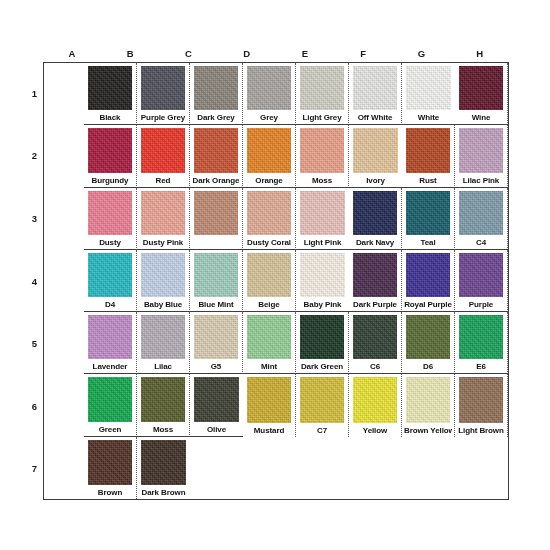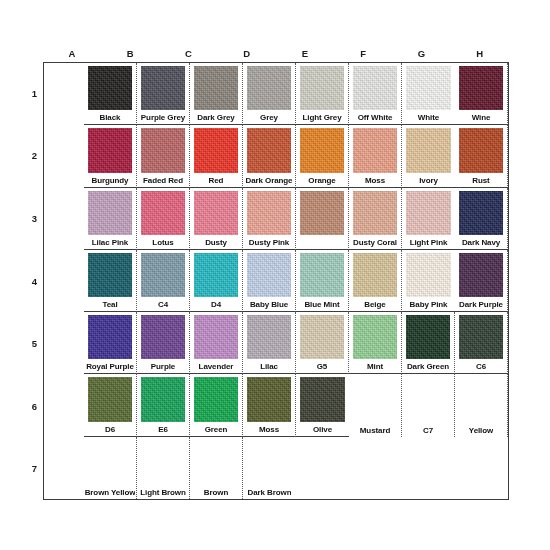--- a/index.html
+++ b/index.html
@@ -82,21 +82,21 @@
     display: flex;
     flex-direction: column;
     box-sizing: border-box;
     border-right: 1px dotted #5a5a5a;
     border-bottom: 1px solid #3d3d3d;
     background: #ffffff;
     padding: 2px 2px 0 2px;
     overflow: hidden;
   }
   .swatch-cell.last-col { border-right: none; }
-  .swatch-cell.last-row { border-bottom: none; align-items: center; }
+  .swatch-cell.last-row { border-bottom: none; }
 
   .swatch-chip {
     flex: 1 1 auto;
     margin: 1px 2px 1px 2px;
     min-height: 0;
     position: relative;
     overflow: hidden;
     background-repeat: repeat;
   }
   
@@ -201,24 +201,20 @@
       </div>
       <div class="swatch-cell">
         <div class="swatch-chip" style="background-color: rgb(94, 18, 38);"></div>
         <div class="swatch-label">Wine</div>
       </div>
       <div class="swatch-cell">
         <div class="swatch-chip" style="background-color: rgb(168, 21, 58);"></div>
         <div class="swatch-label">Burgundy</div>
       </div>
       <div class="swatch-cell">
-        <div class="swatch-chip" style="background-color: rgb(188, 99, 99);"></div>
-        <div class="swatch-label">Faded Red</div>
-      </div>
-      <div class="swatch-cell">
         <div class="swatch-chip" style="background-color: rgb(239, 47, 34);"></div>
         <div class="swatch-label">Red</div>
       </div>
       <div class="swatch-cell">
         <div class="swatch-chip" style="background-color: rgb(200, 80, 46);"></div>
         <div class="swatch-label">Dark Orange</div>
       </div>
       <div class="swatch-cell">
         <div class="swatch-chip" style="background-color: rgb(232, 130, 31);"></div>
         <div class="swatch-label">Orange</div>
@@ -231,24 +227,20 @@
         <div class="swatch-chip" style="background-color: rgb(230, 199, 156);"></div>
         <div class="swatch-label">Ivory</div>
       </div>
       <div class="swatch-cell">
         <div class="swatch-chip" style="background-color: rgb(181, 67, 31);"></div>
         <div class="swatch-label">Rust</div>
       </div>
       <div class="swatch-cell">
         <div class="swatch-chip" style="background-color: rgb(195, 161, 192);"></div>
         <div class="swatch-label">Lilac Pink</div>
-      </div>
-      <div class="swatch-cell">
-        <div class="swatch-chip" style="background-color: rgb(232, 96, 126);"></div>
-        <div class="swatch-label">Lotus</div>
       </div>
       <div class="swatch-cell">
         <div class="swatch-chip" style="background-color: rgb(239, 126, 147);"></div>
         <div class="swatch-label">Dusty</div>
       </div>
       <div class="swatch-cell">
         <div class="swatch-chip" style="background-color: rgb(239, 165, 150);"></div>
         <div class="swatch-label">Dusty Pink</div>
       </div>
       <div class="swatch-cell">

